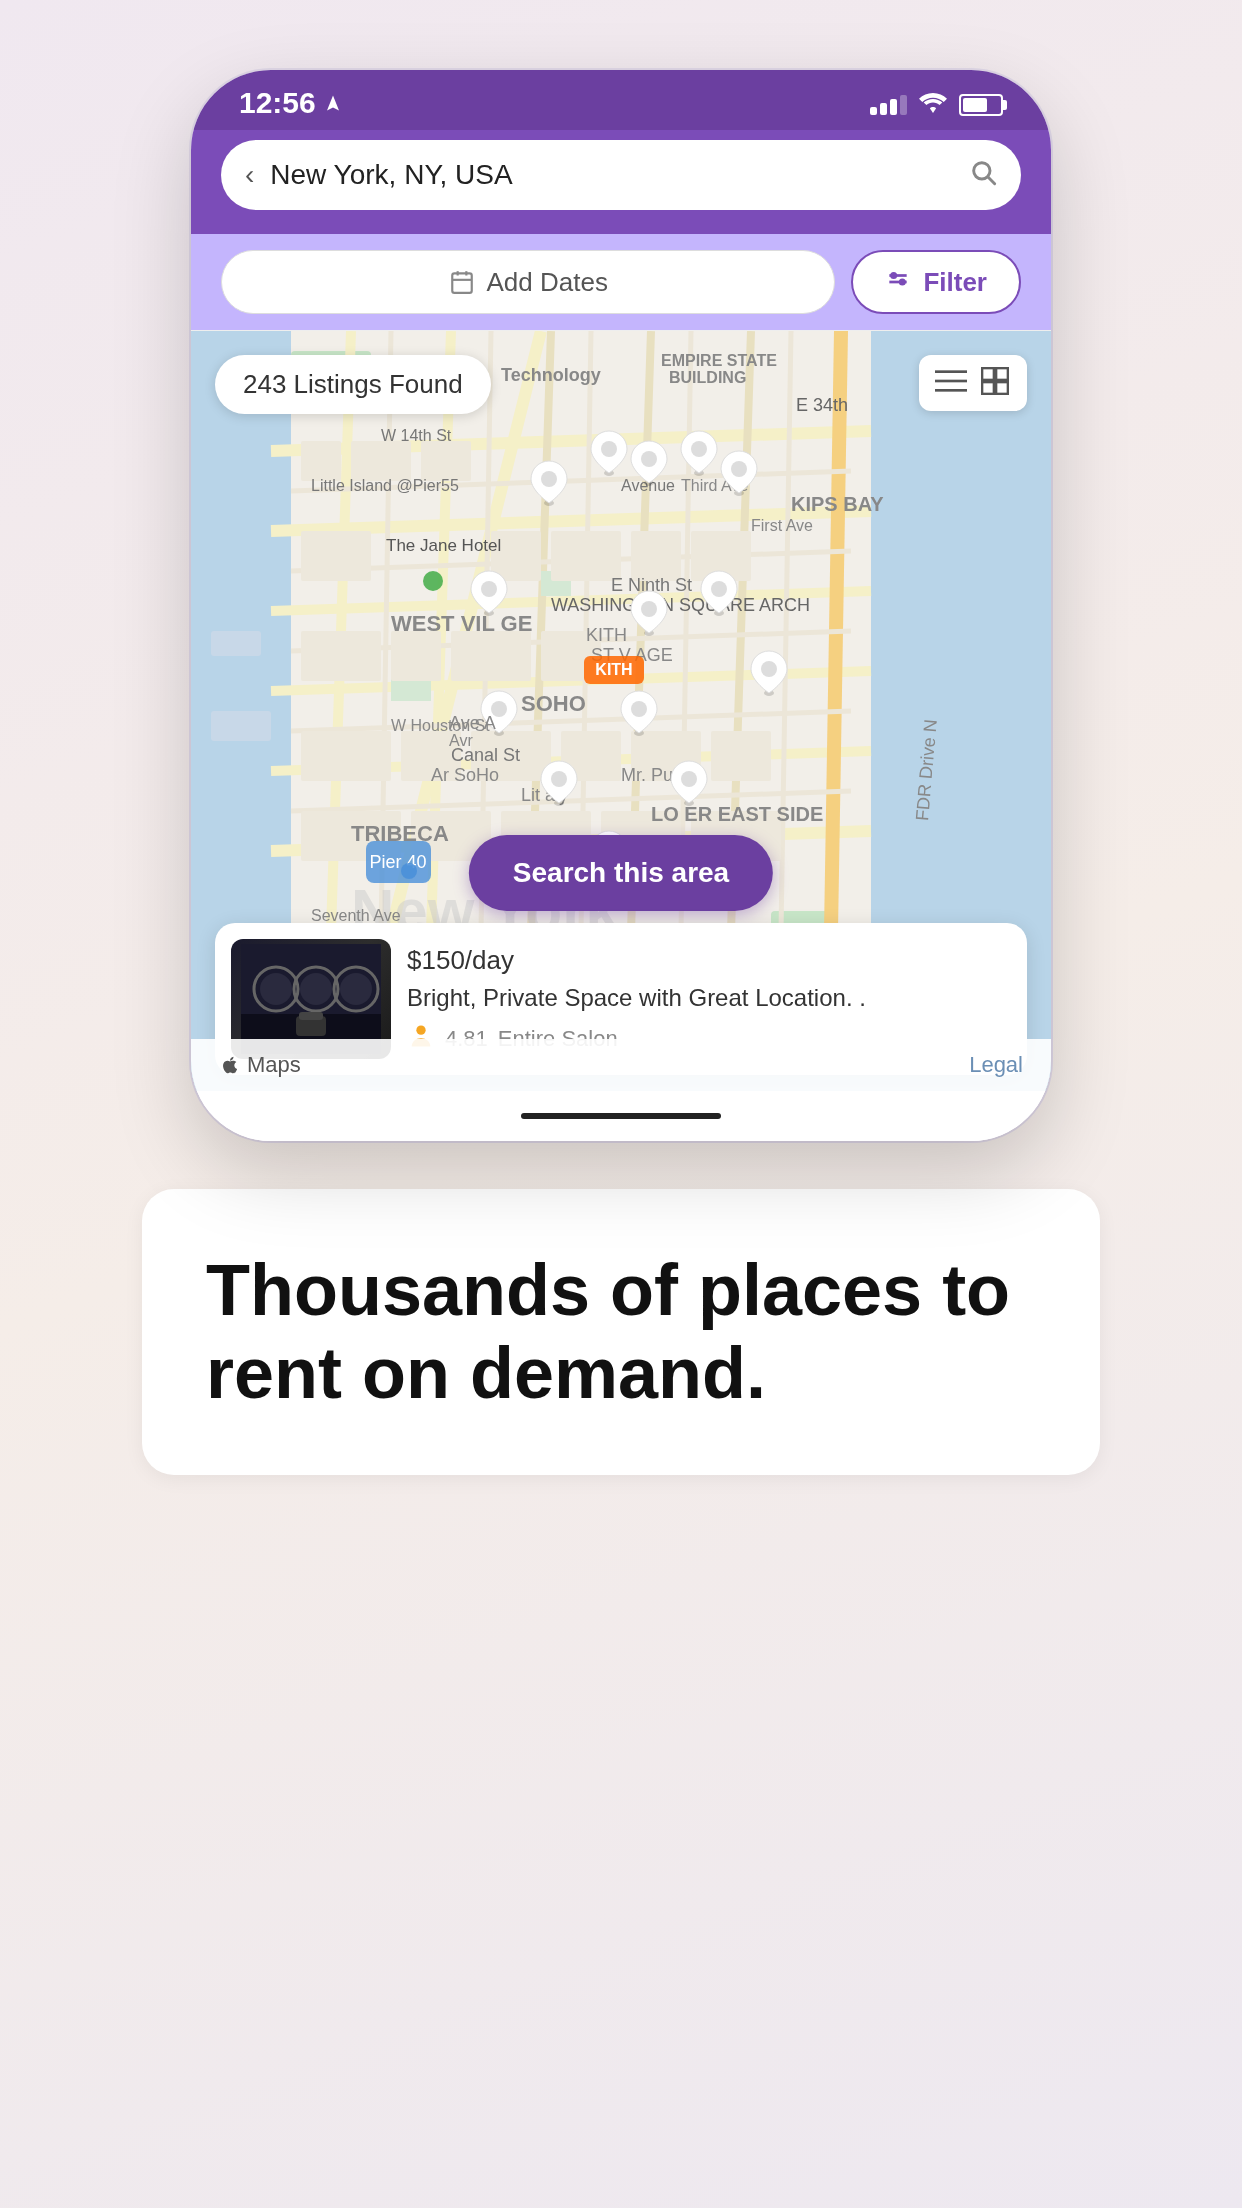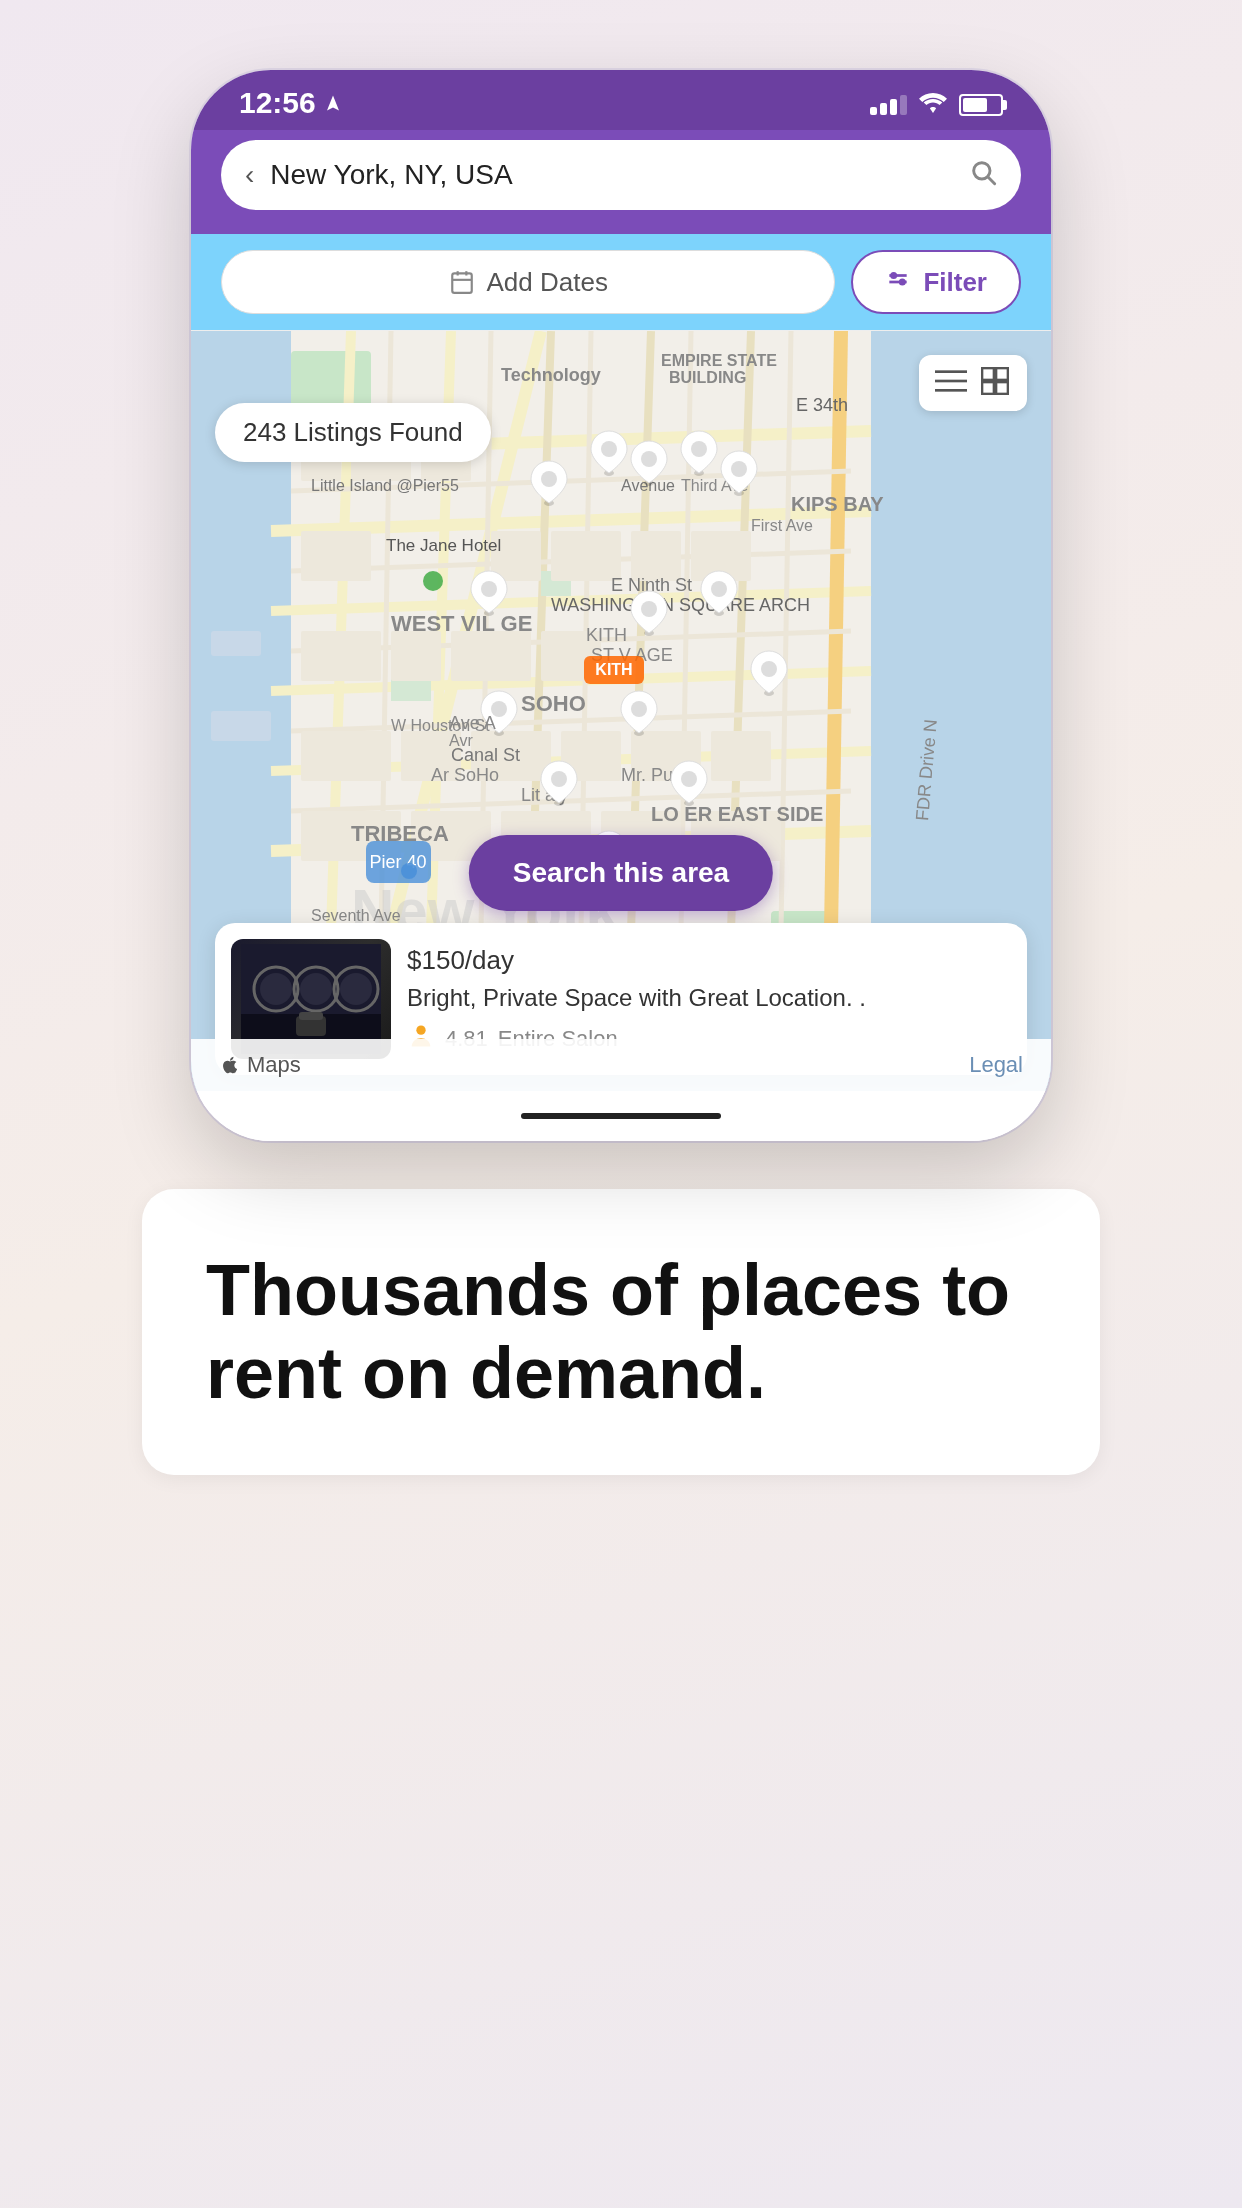--- a/index.html
+++ b/index.html
@@ -134,21 +134,21 @@
     }
 
     .search-icon-btn {
       color: #888;
       font-size: 30px;
       cursor: pointer;
     }
 
     
     .filter-row {
-      background: #7dd3fc;
+      background: #c4b5fd;
       display: flex;
       align-items: center;
       padding: 16px 30px;
       gap: 16px;
       border-bottom: 1px solid #eee;
     }
 
     .add-dates-btn {
       flex: 1;
       height: 64px;
@@ -204,21 +204,20 @@
       left: 24px;
       background: white;
       border-radius: 50px;
       padding: 14px 28px;
       font-size: 26px;
       color: #333;
       font-weight: 500;
       box-shadow: 0 2px 12px rgba(0,0,0,0.15);
       display: flex;
       align-items: center;
-      margin-top: 48px;
     }
 
     
     .map-toggle {
       position: absolute;
       top: 24px;
       right: 24px;
       background: white;
       border-radius: 12px;
       padding: 12px 16px;

